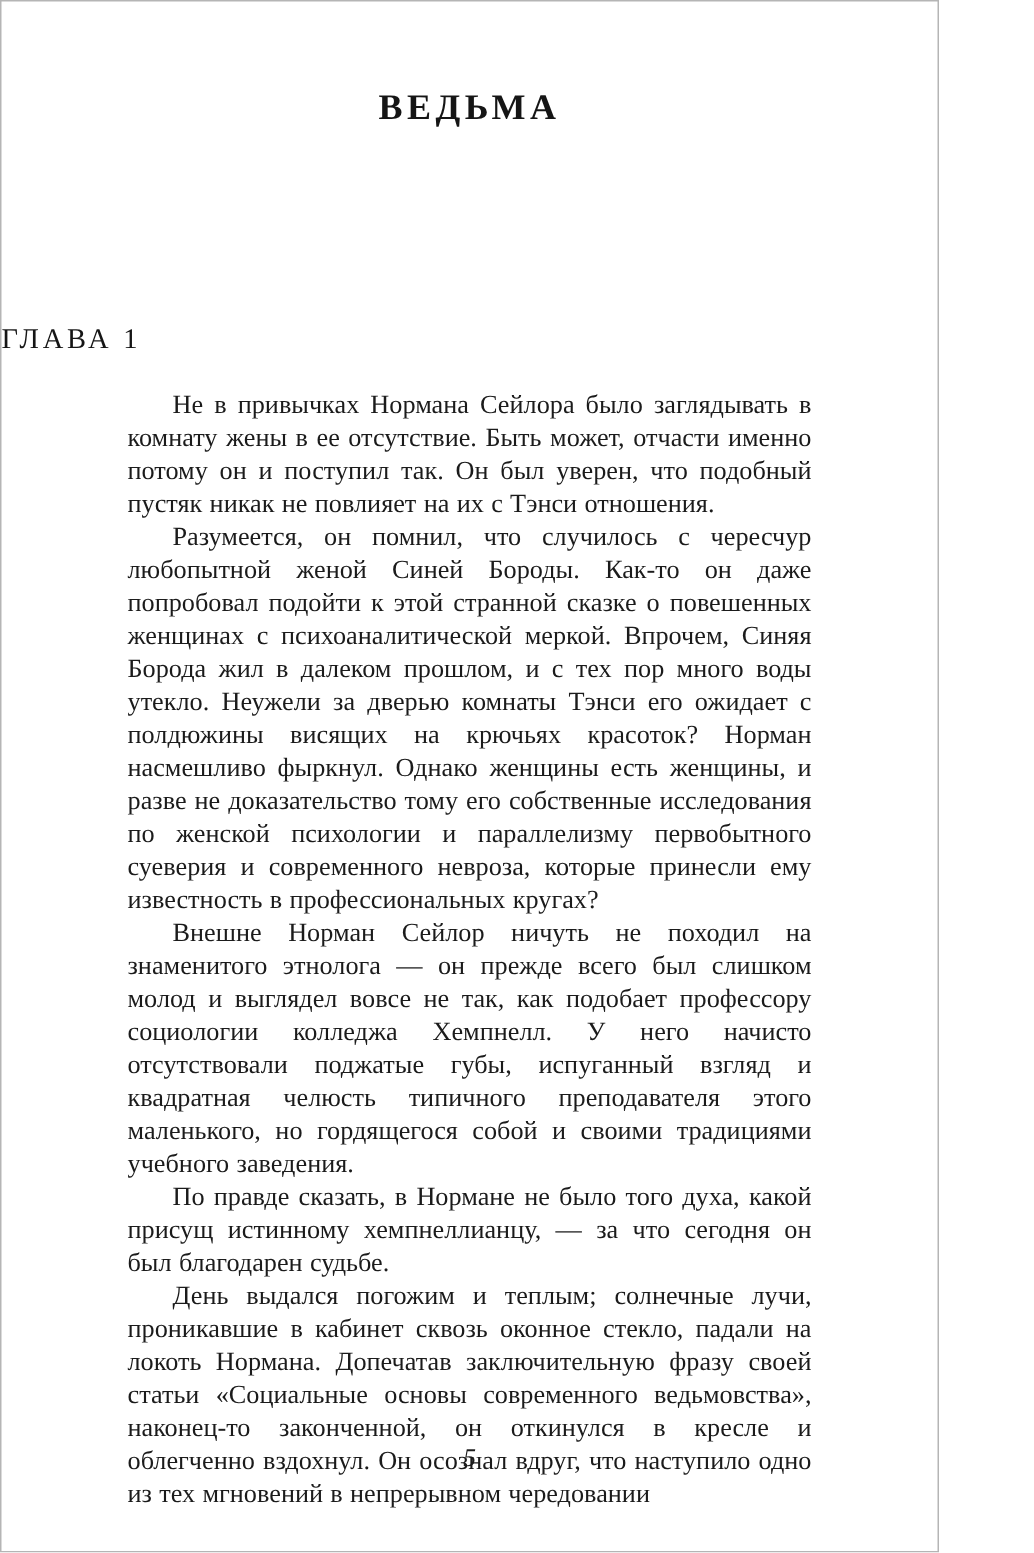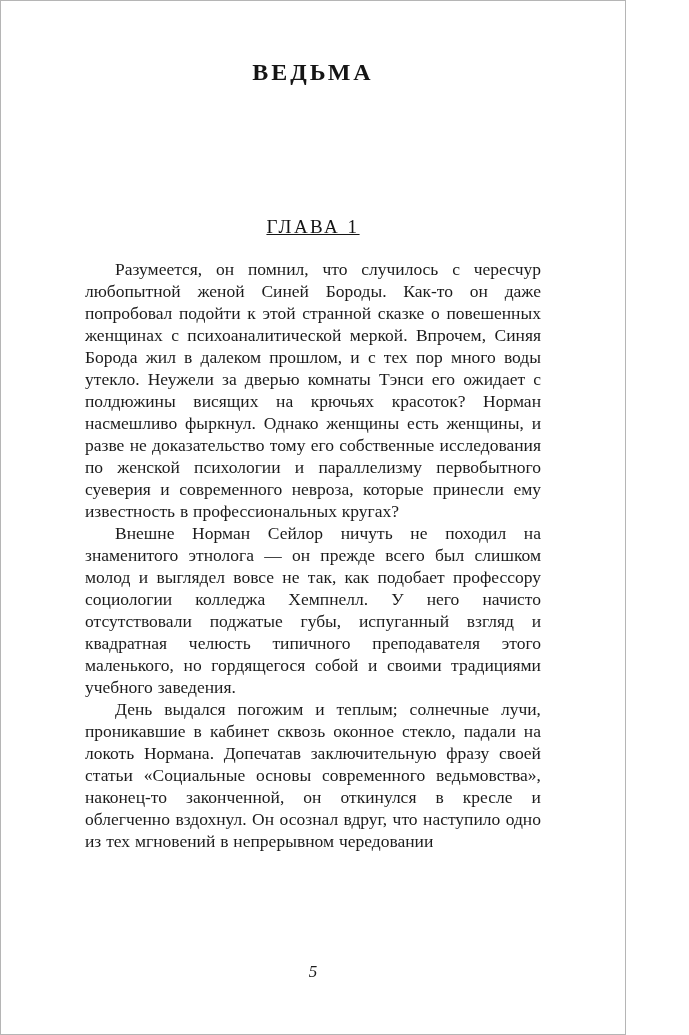--- a/index.html
+++ b/index.html
@@ -23,26 +23,25 @@
     padding-top: 58px;
     text-align: center;
     font-size: 24px;
     font-weight: bold;
     letter-spacing: 3px;
     color: #151515;
   }
   .chapter-heading {
     margin: 0;
     margin-top: 130px;
-    text-align: center;
+    text-align: left;
     font-size: 19px;
     font-weight: normal;
     letter-spacing: 2.5px;
     color: #151515;
-    text-decoration: underline;
   }
   .body-text {
     margin: 20px 84px 0 84px;
     font-size: 17.5px;
     line-height: 22px;
     text-align: justify;
     hyphens: auto;
     -webkit-hyphens: auto;
   }
   .body-text p {
@@ -63,19 +62,21 @@
 </style>
 </head>
 <body>
 
 <div class="book-page">
   <h1 class="book-title">ВЕДЬМА</h1>
 
   <h2 class="chapter-heading">ГЛАВА 1</h2>
 
   <div class="body-text">
+      <p>Не в привычках Нормана Сейлора было заглядывать в комнату жены в ее отсутствие. Быть может, отчасти именно потому он и поступил так. Он был уверен, что подобный пустяк никак не повлияет на их с Тэнси отношения.</p>
       <p>Разумеется, он помнил, что случилось с чересчур любопытной женой Синей Бороды. Как-то он даже попробовал подойти к этой странной сказке о повешенных женщинах с психоаналитической меркой. Впрочем, Синяя Борода жил в далеком прошлом, и с тех пор много воды утекло. Неужели за дверью комнаты Тэнси его ожидает с полдюжины висящих на крючьях красоток? Норман насмешливо фыркнул. Однако женщины есть женщины, и разве не доказательство тому его собственные исследования по женской психологии и параллелизму первобытного суеверия и современного невроза, которые принесли ему известность в профессиональных кругах?</p>
       <p>Внешне Норман Сейлор ничуть не походил на знаменитого этнолога — он прежде всего был слишком молод и выглядел вовсе не так, как подобает профессору социологии колледжа Хемпнелл. У него начисто отсутствовали поджатые губы, испуганный взгляд и квадратная челюсть типичного преподавателя этого маленького, но гордящегося собой и своими традициями учебного заведения.</p>
+      <p>По правде сказать, в Нормане не было того духа, какой присущ истинному хемпнеллианцу, — за что сегодня он был благодарен судьбе.</p>
       <p>День выдался погожим и теплым; солнечные лучи, проникавшие в кабинет сквозь оконное стекло, падали на локоть Нормана. Допечатав заключительную фразу своей статьи «Социальные основы современного ведьмовства», наконец-то законченной, он откинулся в кресле и облегченно вздохнул. Он осознал вдруг, что наступило одно из тех мгновений в непрерывном чередовании</p>
     </div>
 
   <div class="page-number">5</div>
 </div>
 
 </body></html>

